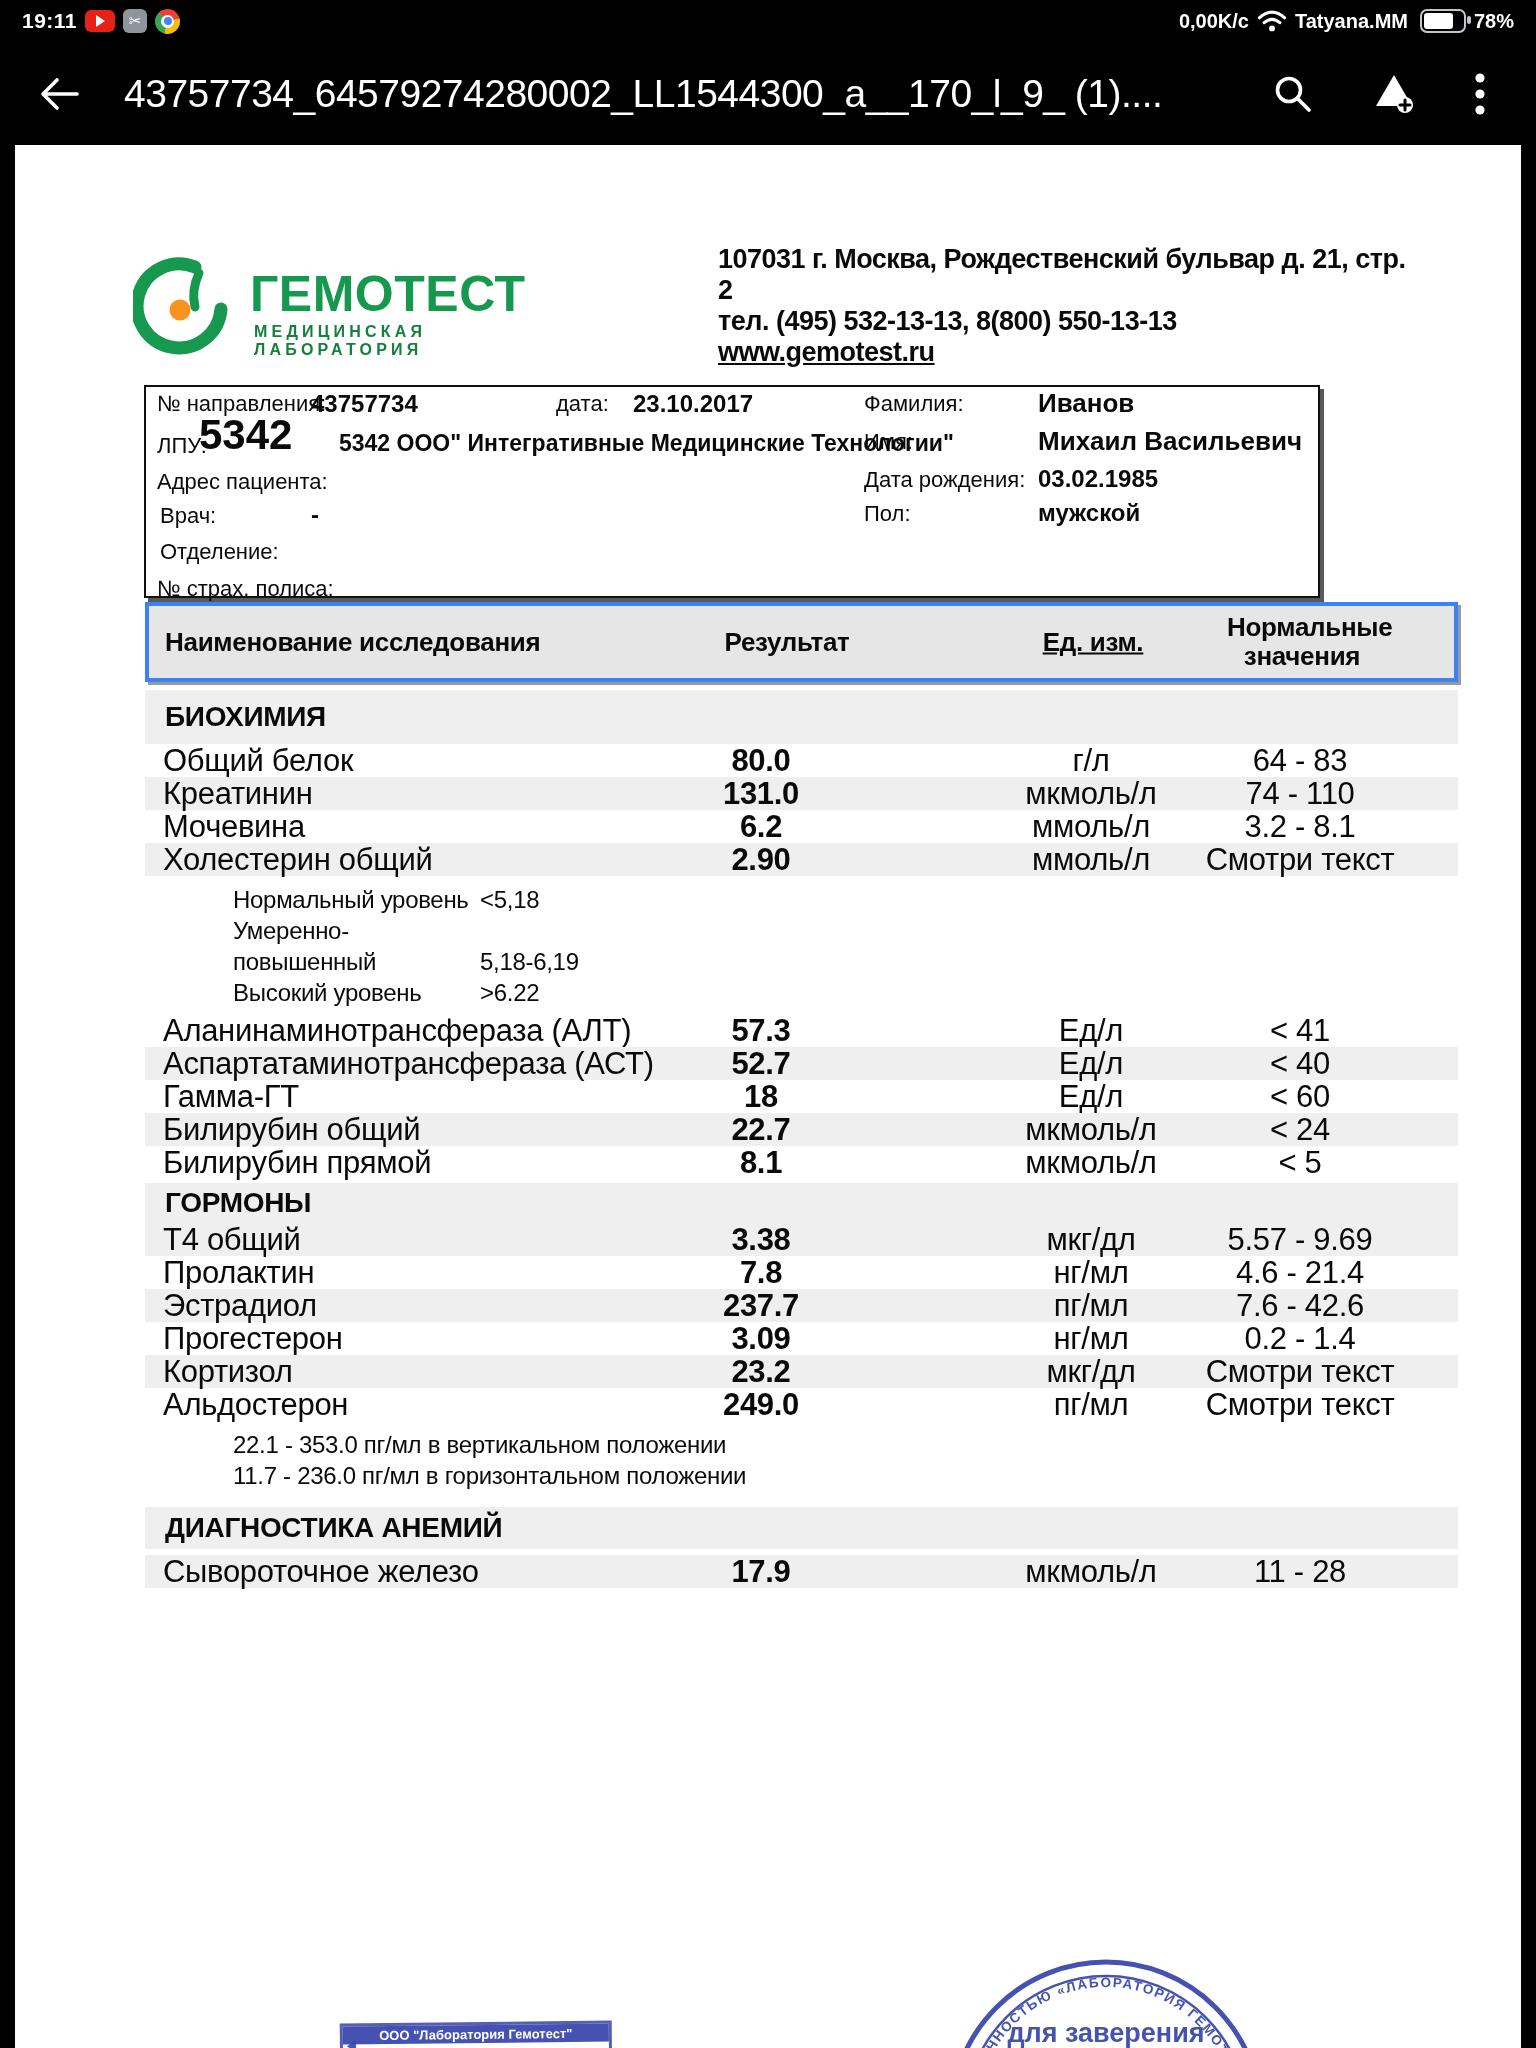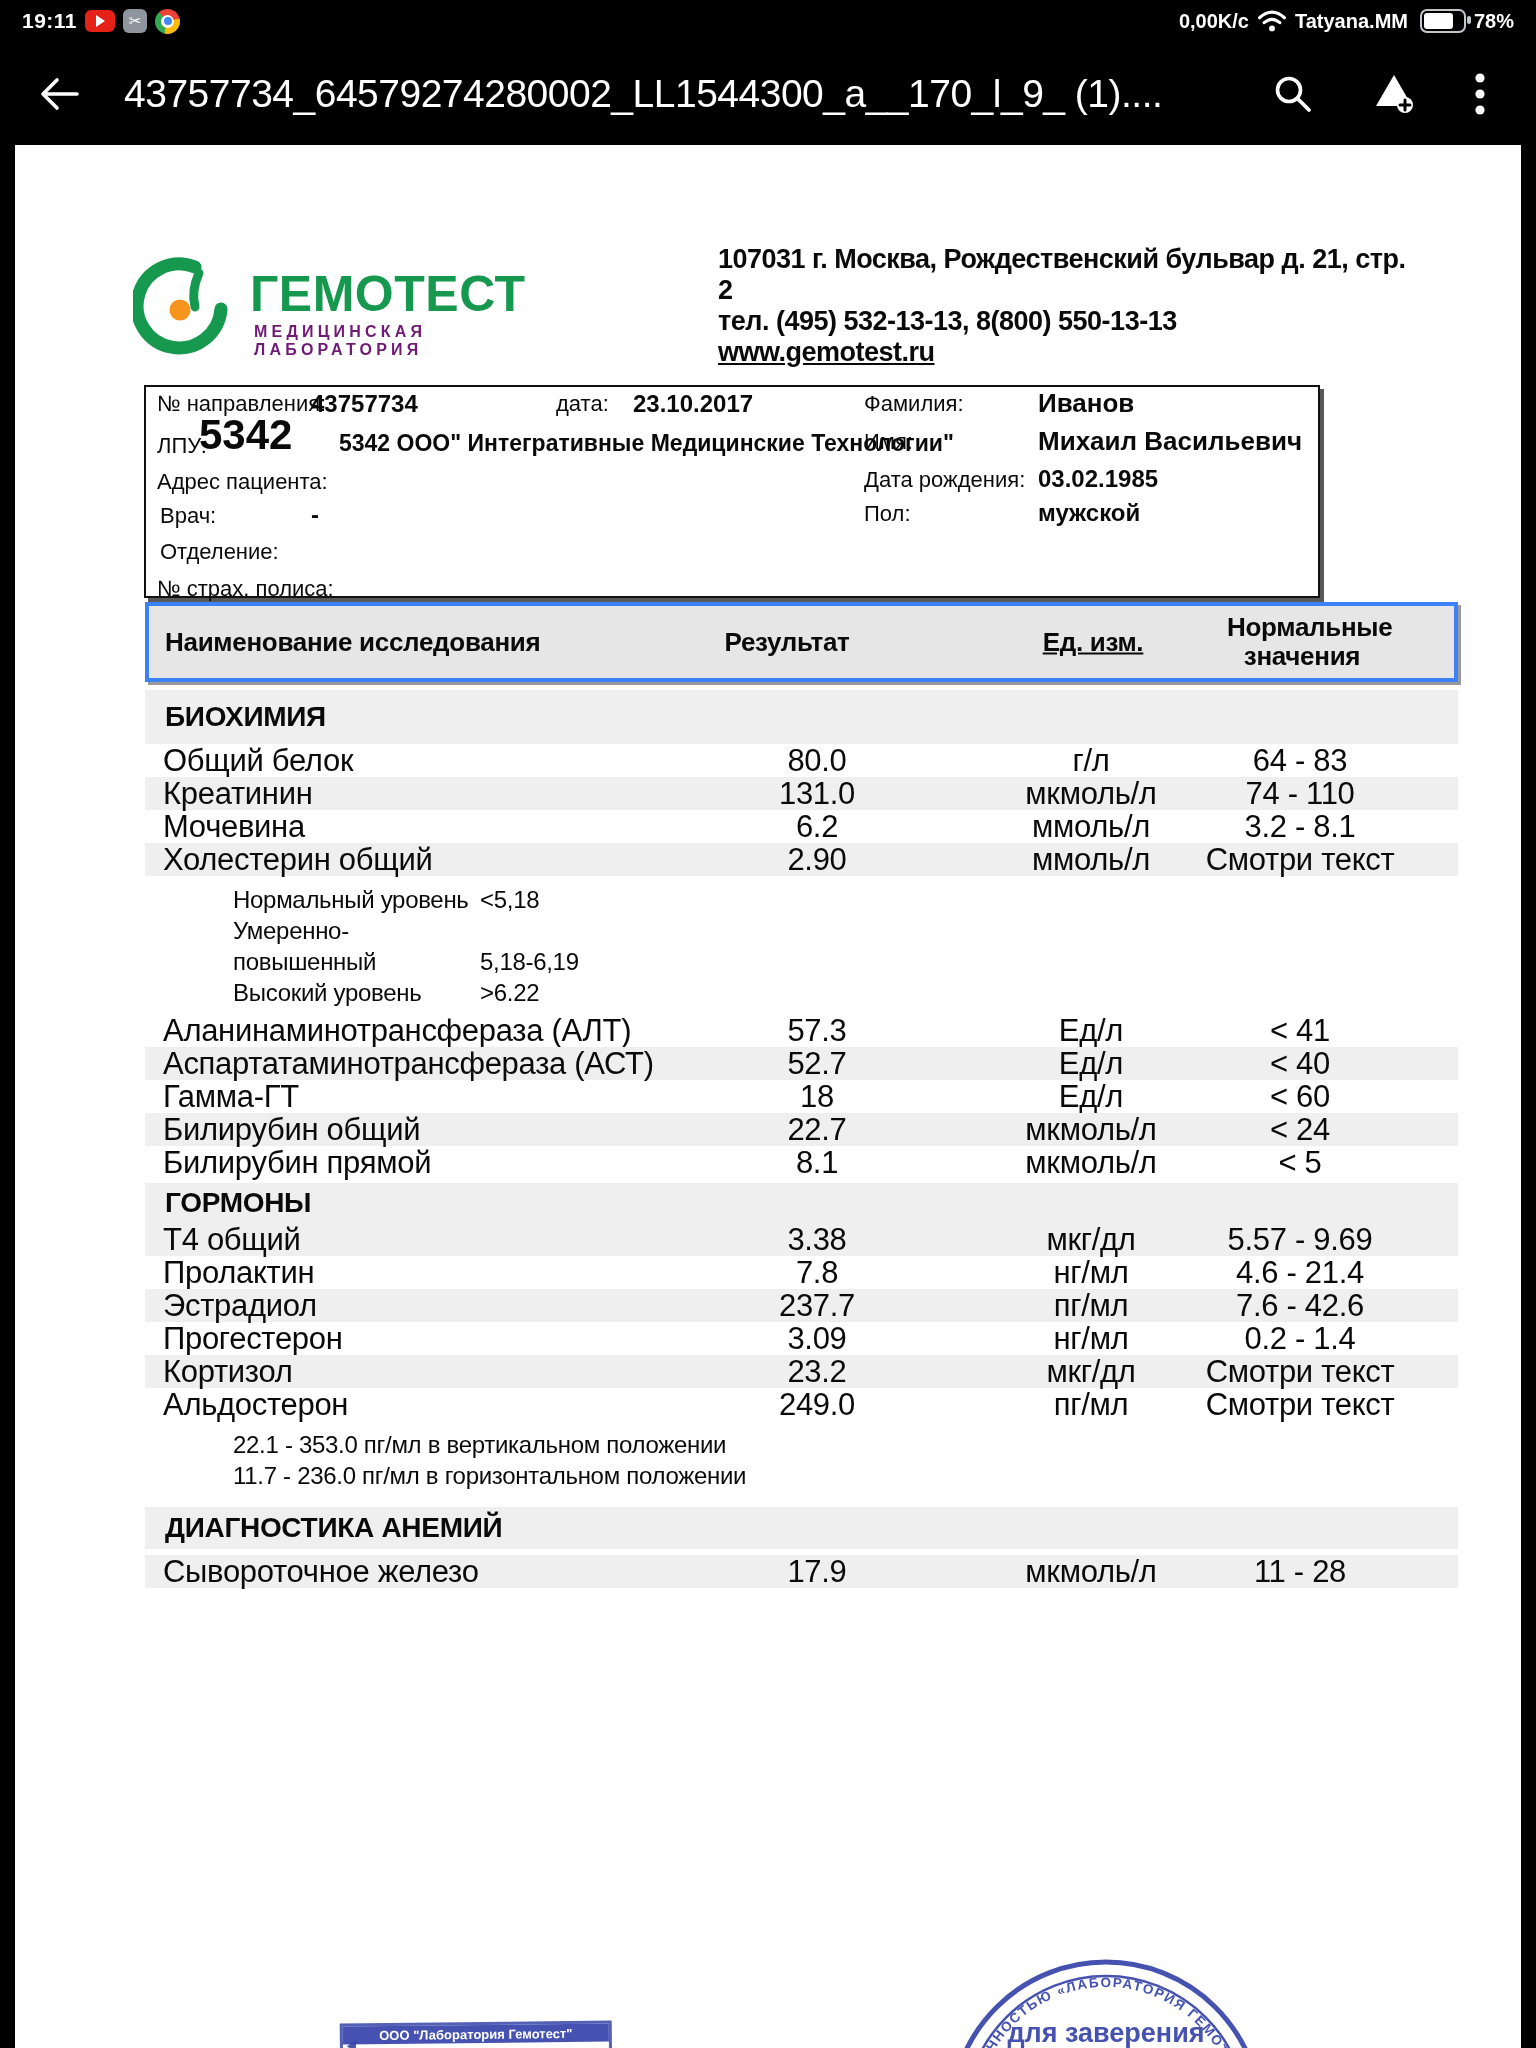--- a/index.html
+++ b/index.html
@@ -67,21 +67,21 @@
   .section-band{background:#efefef;font-weight:700;font-size:28px;letter-spacing:-.3px;
                 display:flex;align-items:center;padding-left:20px;box-sizing:border-box;}
   .section-band.s0{height:54px;margin-top:8px;}
   .section-band.s1{height:40px;margin-top:4px;}
   .section-band.s2{height:42px;margin-top:10px;margin-bottom:6px;}
 
   .trow{position:relative;height:33px;font-size:31px;letter-spacing:-.3px;}
   .trow.shaded{background:#efefef;}
   .trow span{position:absolute;top:50%;white-space:nowrap;}
   .c-name{left:18px;transform:translateY(-50%);}
-  .c-result{left:672px;transform:translate(-50%,-50%);font-weight:400;}
+  .c-result{left:616px;transform:translate(-50%,-50%);font-weight:700;}
   .c-unit{left:946px;transform:translate(-50%,-50%);}
   .c-normal{left:1155px;transform:translate(-50%,-50%);}
 
   .notes{padding:8px 0 6px 88px;font-size:24px;line-height:31px;letter-spacing:-.3px;}
   .note-label{display:inline-block;width:247px;}
 
   
   .rect-stamp{position:absolute;left:325px;top:1877px;width:272px;height:60px;
               border:3px solid rgba(43,58,166,.85);background:#fff;opacity:.95;
               transform:rotate(-.6deg);box-sizing:border-box;}
@@ -143,21 +143,21 @@
 
   <div class="page">
 
     <div class="logo">
       <svg width="100" height="100" viewBox="0 0 100 100">
         <path d="M62 10 A 42 42 0 1 0 88 52" fill="none" stroke="#16984e" stroke-width="13" stroke-linecap="round"></path>
         <path d="M66 16 Q 58 34 62 50" fill="none" stroke="#16984e" stroke-width="9" stroke-linecap="round"></path>
         <circle cx="47" cy="53" r="10.5" fill="#f7941d"></circle>
       </svg>
       <span class="logo-name" style="color:#16984e">ГЕМОТЕСТ</span>
-      <span class="logo-tag" style="color:#701a75">МЕДИЦИНСКАЯ ЛАБОРАТОРИЯ</span>
+      <span class="logo-tag" style="color:#15803d">МЕДИЦИНСКАЯ ЛАБОРАТОРИЯ</span>
     </div>
 
     <div class="addr">
       <div>107031 г. Москва, Рождественский бульвар д. 21, стр. 2</div>
       <div>тел. (495) 532-13-13, 8(800) 550-13-13</div>
       <div class="site">www.gemotest.ru</div>
     </div>
 
     <div class="patient-box">
       <span class="pl" style="left:11px;top:4px">№ направления:</span>

